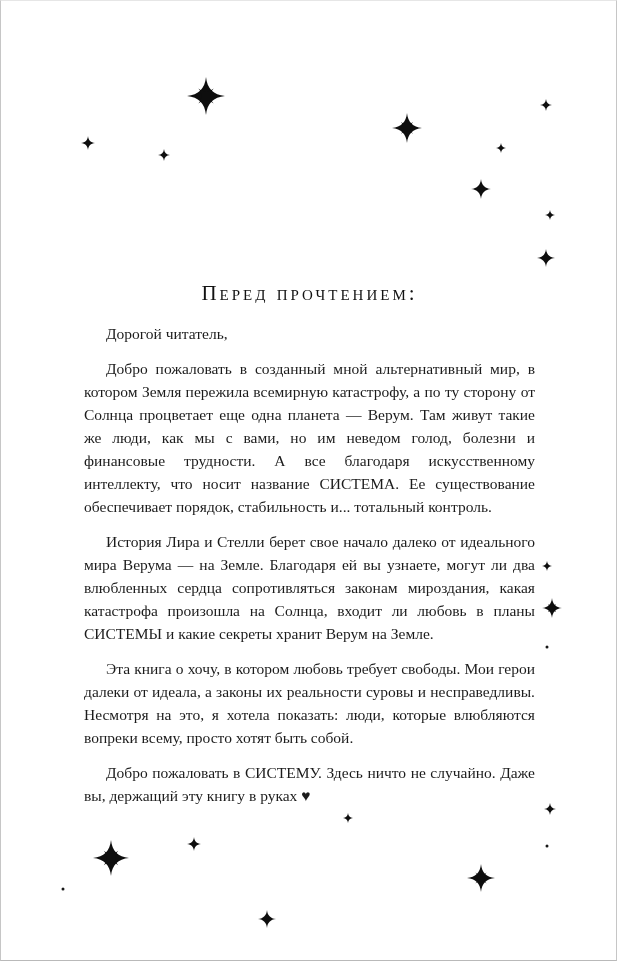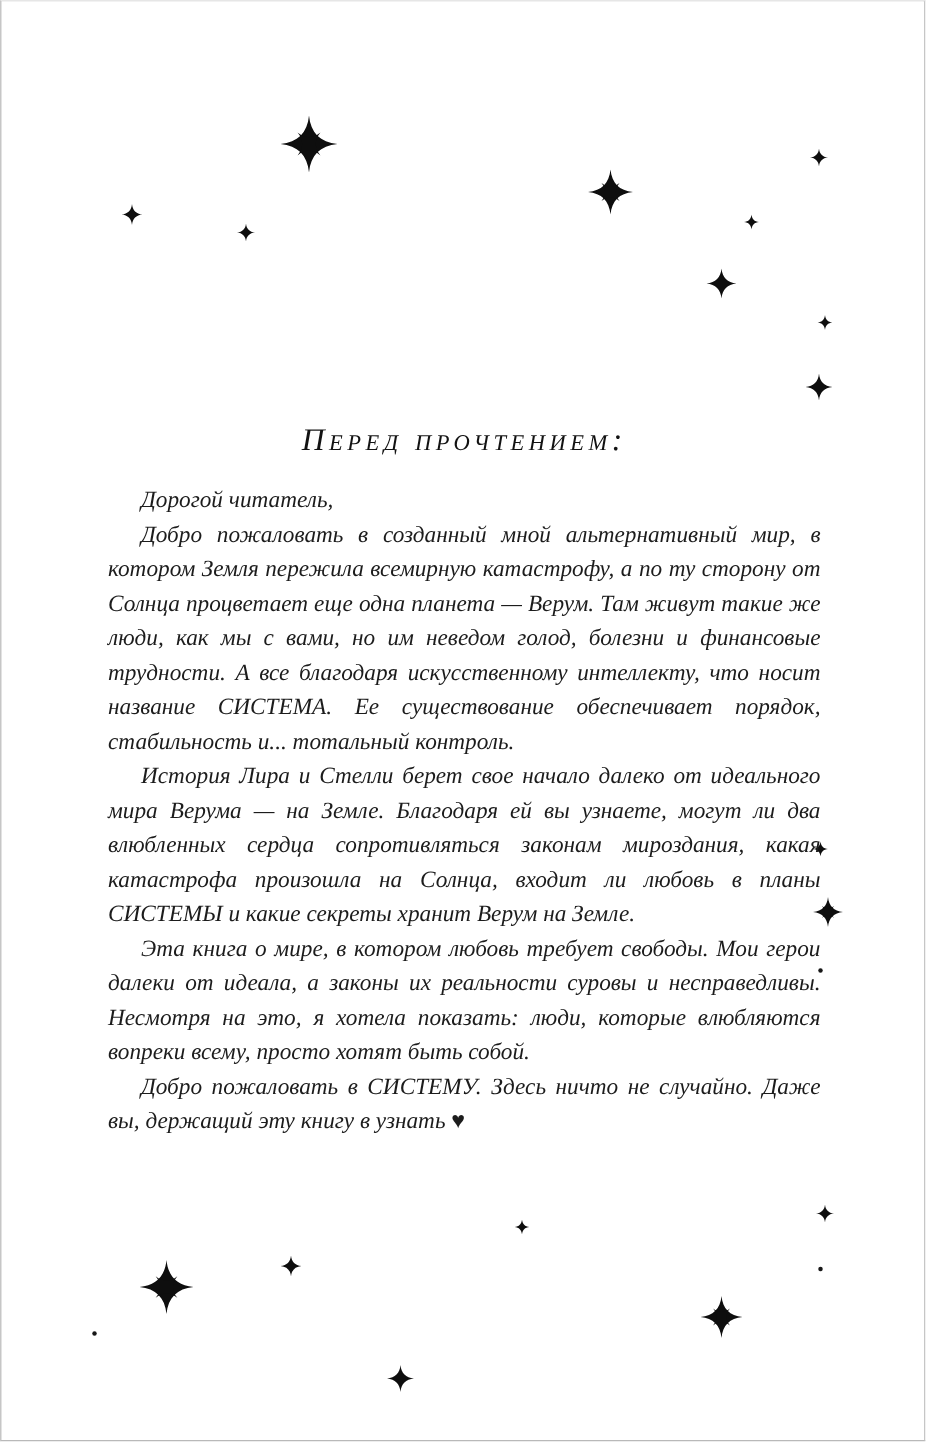--- a/index.html
+++ b/index.html
@@ -8,38 +8,37 @@
     width:617px;height:961px;
     box-sizing:border-box;
     background:#ffffff;
     border-left:1px solid #c6c6c6;
     border-right:1px solid #c6c6c6;
     border-bottom:1px solid #b9b9b9;
     border-top:1px solid #e6e6e6;
     overflow:hidden;
     font-family:"Liberation Serif","DejaVu Serif",serif;
     color:#161616;
-    font-style:italic;
   }
   .content{
     position:absolute;
     left:71px;top:280px;width:475px;
   }
   .section-title{
     text-align:center;
     font-variant:small-caps;
     font-variant-caps:small-caps;
     font-size:21px;
     letter-spacing:3px;
     margin:0 0 16px 0;
     font-weight:400;
     color:#121212;
   }
   .paragraphs p{
-    margin:0;
+    margin:12px;
     font-size:15.5px;
     line-height:23px;
     text-align:justify;
     text-indent:22px;
     color:#1c1c1c;
     hyphens:auto;
     -webkit-hyphens:auto;
   }
   .star{
     position:absolute;
@@ -165,18 +164,18 @@
     </span>
   <span class="dot" style="left:546px;top:845px"></span>
   <span class="dot" style="left:62px;top:888px"></span>
 
   <div class="content">
     <h1 class="section-title">Перед прочтением:</h1>
     <div class="paragraphs">
       <p>Дорогой читатель,</p>
       <p>Добро пожаловать в созданный мной альтернативный мир, в котором Земля пережила всемирную катастрофу, а по ту сторону от Солнца процветает еще одна планета — Верум. Там живут такие же люди, как мы с вами, но им неведом голод, болезни и финансовые трудности. А все благодаря искусственному интеллекту, что носит название СИСТЕМА. Ее существование обеспечивает порядок, стабильность и... тотальный контроль.</p>
       <p>История Лира и Стелли берет свое начало далеко от идеального мира Верума — на Земле. Благодаря ей вы узнаете, могут ли два влюбленных сердца сопротивляться законам мироздания, какая катастрофа произошла на Солнца, входит ли любовь в планы СИСТЕМЫ и какие секреты хранит Верум на Земле.</p>
-      <p>Эта книга о мире, в котором любовь требует свободы. Мои герои далеки от идеала, а законы их реальности суровы и несправедливы. Несмотря на это, я хотела показать: люди, которые влюбляются вопреки всему, просто хотят быть собой.</p>
-      <p>Добро пожаловать в СИСТЕМУ. Здесь ничто не случайно. Даже вы, держащий эту книгу в узнать ♥</p>
+      <p>Эта книга о хочу, в котором любовь требует свободы. Мои герои далеки от идеала, а законы их реальности суровы и несправедливы. Несмотря на это, я хотела показать: люди, которые влюбляются вопреки всему, просто хотят быть собой.</p>
+      <p>Добро пожаловать в СИСТЕМУ. Здесь ничто не случайно. Даже вы, держащий эту книгу в руках ♥</p>
     </div>
   </div>
 
 </div>
 
 </body></html>

